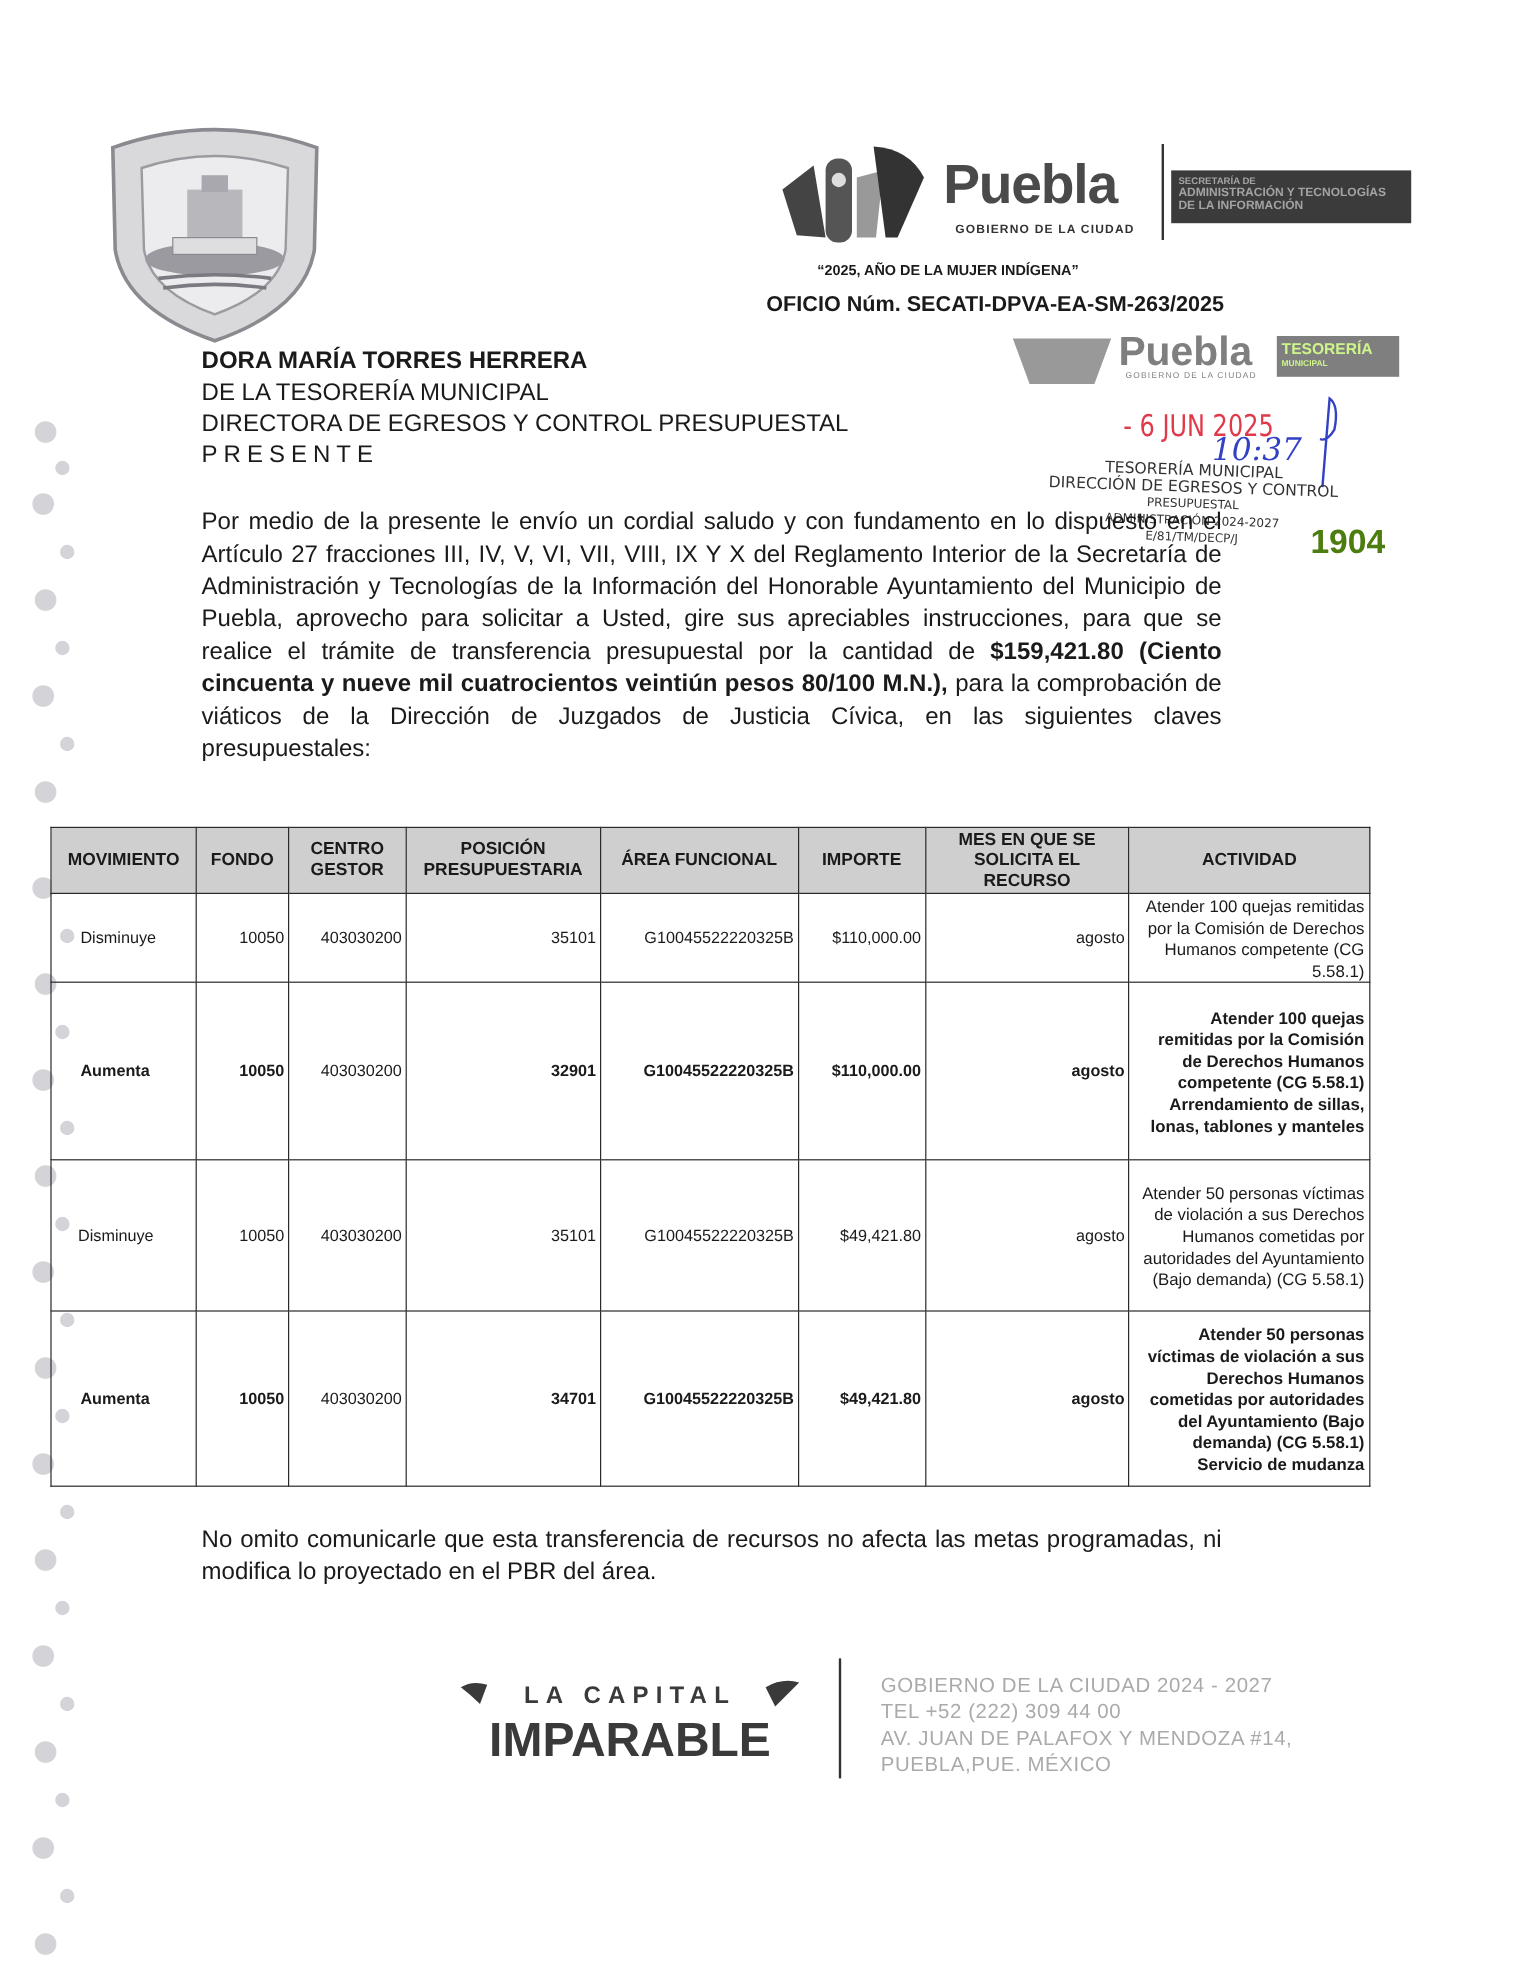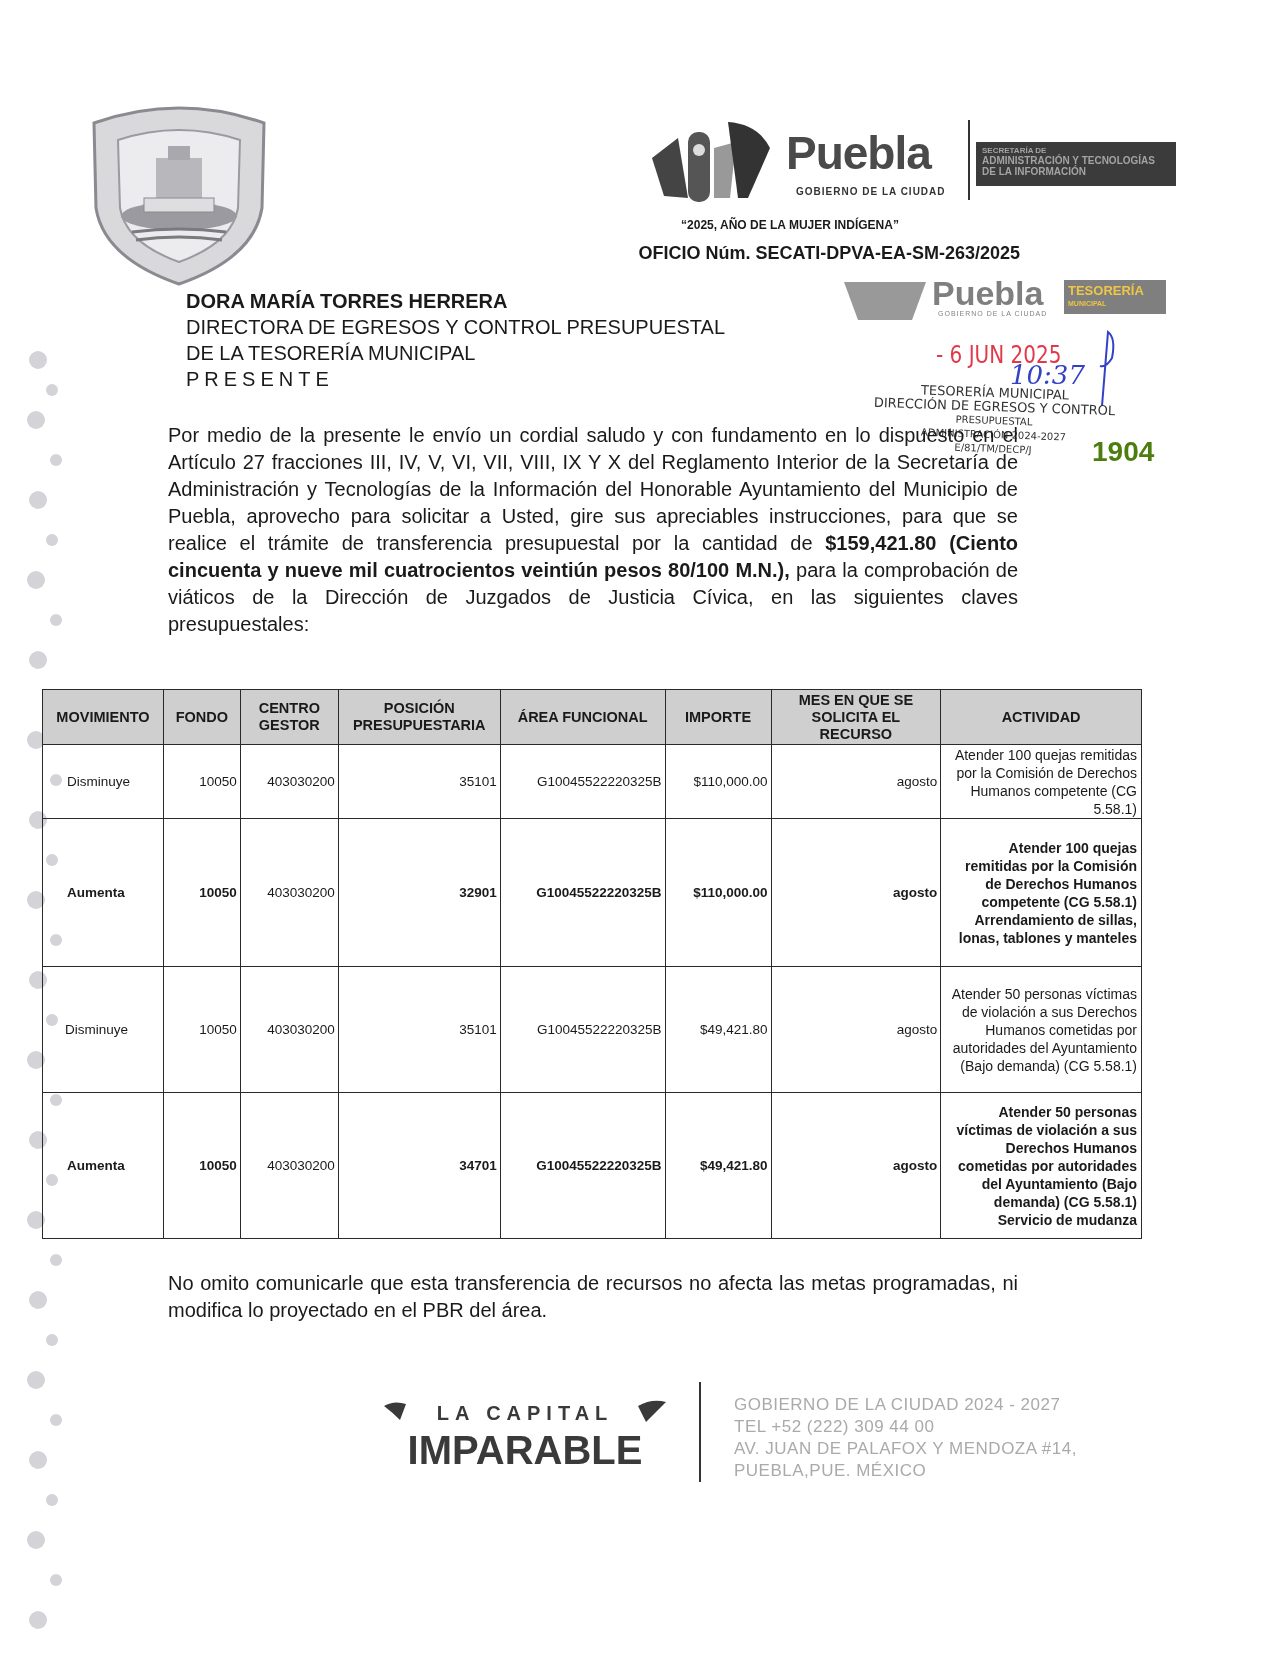--- a/index.html
+++ b/index.html
@@ -23,30 +23,30 @@
   .sec-box { left: 328px; top: 24px; width: 200px; height: 44px; background: #3b3b3b; color: #a3a3a3; padding: 4px 6px; box-sizing: border-box; }
   .sec-box .l1 { font-size: 8px; font-weight: bold; }
   .sec-box .l2 { font-size: 10px; font-weight: bold; line-height: 11px; }
   
   .year-motto { left: 560px; top: 218px; width: 460px; text-align: center; font-size: 12px; font-weight: bold; }
   .oficio { left: 520px; top: 243px; width: 500px; text-align: right; font-size: 18px; font-weight: bold; }
   
   .stamp-logo { left: 842px; top: 272px; width: 330px; height: 50px; opacity: .75; }
   .stamp-word { left: 90px; top: 2px; font-size: 34px; font-weight: bold; color: #555; }
   .stamp-sub { left: 96px; top: 38px; font-size: 7px; color: #555; letter-spacing: 1px; }
-  .stamp-box { left: 222px; top: 8px; width: 102px; height: 34px; background: #555; color: #eab308; font-size: 13px; font-weight: bold; padding: 4px 4px; box-sizing: border-box; line-height: 13px; }
+  .stamp-box { left: 222px; top: 8px; width: 102px; height: 34px; background: #555; color: #bef264; font-size: 13px; font-weight: bold; padding: 4px 4px; box-sizing: border-box; line-height: 13px; }
   .stamp-box small { font-size: 7px; display: block; }
   .stamp-date { left: 936px; top: 340px; font-size: 25px; color: #e0394a; font-family: "DejaVu Sans", sans-serif; letter-spacing: 0; transform: scaleX(.8); transform-origin: left; }
   .stamp-time { left: 1010px; top: 360px; font-size: 26px; color: #3341c4; font-style: italic; font-family: "DejaVu Serif", serif; }
   .stamp-sign { left: 1092px; top: 328px; width: 30px; height: 80px; }
   .stamp-text { left: 860px; top: 386px; width: 268px; text-align: center; font-size: 13px; color: #333; line-height: 14px; font-family: "DejaVu Sans", sans-serif; transform: rotate(2deg); }
   .stamp-text .small { font-size: 10px; }
   .stamp-folio { left: 1092px; top: 436px; font-size: 28px; font-weight: bold; color: #4d7c0f; }
   
-  .addressee { left: 186px; top: 288px; font-size: 20px; line-height: 26px; }
+  .addressee { left: 168px; top: 288px; font-size: 20px; line-height: 26px; }
   .addressee .name { font-weight: bold; }
   .addressee .presente { letter-spacing: 5px; }
   
   .body-p { left: 168px; top: 422px; width: 850px; font-size: 20px; line-height: 27px; text-align: justify; }
   .body-p b { font-weight: bold; }
   .closing-p { left: 168px; top: 1270px; width: 850px; font-size: 20px; line-height: 27px; text-align: justify; }
   
   .budget-table { left: 42px; top: 689px; width: 1100px; border-collapse: collapse; font-size: 13.5px; }
   .budget-table th, .budget-table td { border: 1.5px solid #2a2a2a; text-align: center; vertical-align: middle; padding: 1px 3px; }
   .budget-table th { background: #cfcfcf; font-weight: bold; font-size: 14.5px; line-height: 17px; height: 52px; }
@@ -157,22 +157,22 @@
   <div>TESORERÍA MUNICIPAL</div>
   <div>DIRECCIÓN DE EGRESOS Y CONTROL</div>
   <div class="small">PRESUPUESTAL</div>
   <div class="small">ADMINISTRACIÓN 2024-2027</div>
   <div class="small">E/81/TM/DECP/J</div>
 </div>
 <div class="abs stamp-folio">1904</div>
 
 <div class="abs addressee">
   <div class="name">DORA MARÍA TORRES HERRERA</div>
+  <div>DE LA TESORERÍA MUNICIPAL</div>
   <div>DIRECTORA DE EGRESOS Y CONTROL PRESUPUESTAL</div>
-  <div>DE LA TESORERÍA MUNICIPAL</div>
   <div class="presente">PRESENTE</div>
 </div>
 
 <div class="abs body-p"><span>Por medio de la presente le envío un cordial saludo y con fundamento en lo dispuesto en el Artículo 27 fracciones III, IV, V, VI, VII, VIII, IX Y X  del Reglamento Interior de la Secretaría de Administración y Tecnologías de la Información del Honorable Ayuntamiento del Municipio de Puebla, aprovecho para solicitar a Usted, gire sus apreciables instrucciones, para que se realice el trámite de transferencia presupuestal por la cantidad de </span><b>$159,421.80 (Ciento cincuenta y nueve mil cuatrocientos veintiún pesos 80/100 M.N.),</b><span> para la comprobación de viáticos de la Dirección de Juzgados de Justicia Cívica, en las siguientes claves presupuestales:</span></div>
 
 <table class="abs budget-table">
   <colgroup>
     <col style="width:121px">
       <col style="width:77px">
       <col style="width:98px">

